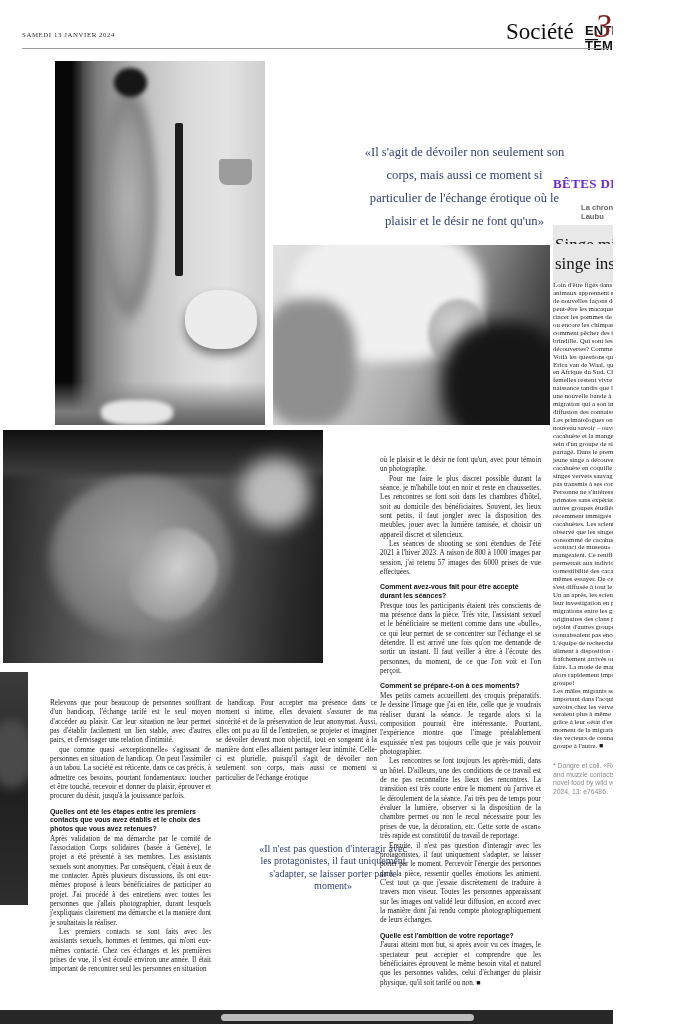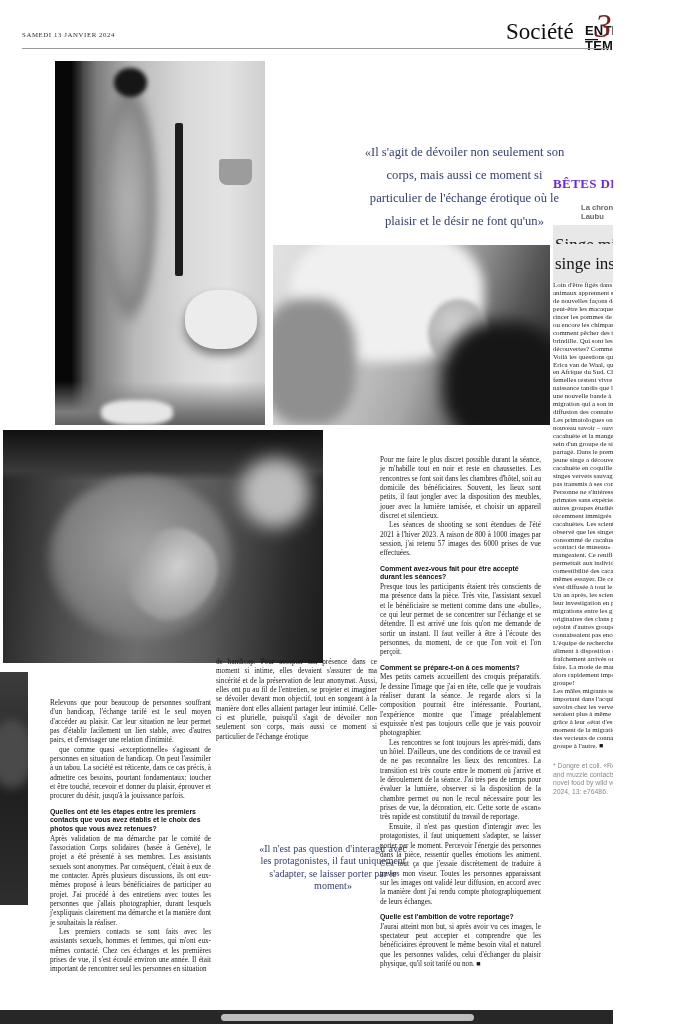--- a/index.html
+++ b/index.html
@@ -53,21 +53,21 @@
   .ph4-tex{left:-40%;top:20%;width:160%;height:30%;border-radius:50%;background:#4a4a4a;filter:blur(5px);}
 
   
   .pullquote{position:absolute;text-align:center;color:var(--quote-blue,#333f6f);}
   .pq1{left:322px;top:128px;width:205px;font-size:12.6px;line-height:23px;}
   .pq2{left:217px;top:833px;width:152px;font-size:10px;line-height:12.4px;}
 
   
   .col{position:absolute;width:161px;font-size:7.2px;line-height:9.35px;text-align:justify;color:#191919;}
   .col1{left:50px;top:699px;}
-  .col2{left:216px;top:658px;}
+  .col2{left:216px;top:699px;}
   .col3{left:380px;top:456px;}
   .col p{margin:0;}
   .col p + p{text-indent:9px;}
   .col h4{margin:6px 0 1px 0;font-family:"Liberation Sans",sans-serif;font-weight:bold;
           font-size:6.9px;line-height:8.6px;text-align:left;color:#111;}
 
   
   .chronicle{position:absolute;left:553px;top:176px;width:133px;}
   .chron-kicker{font-size:13px;font-weight:bold;letter-spacing:.4px;color:#6d28d9;}
   .chron-byline{margin-top:11px;font-family:"Liberation Sans",sans-serif;font-weight:bold;
@@ -138,20 +138,21 @@
     <p>Après validation de ma démarche par le comité de l'association Corps solidaires (basée à Genève), le projet a été présenté à ses membres. Les assistants sexuels sont anonymes. Par conséquent, c'était à eux de me contacter. Après plusieurs discussions, ils ont eux-mêmes proposé à leurs bénéficiaires de participer au projet. J'ai procédé à des entretiens avec toutes les personnes que j'allais photographier, durant lesquels j'expliquais clairement ma démarche et la manière dont je souhaitais la réaliser.</p>
     <p>Les premiers contacts se sont faits avec les assistants sexuels, hommes et femmes, qui m'ont eux-mêmes contacté. Chez ces échanges et les premières prises de vue, il s'est écoulé environ une année. Il était important de rencontrer seul les personnes en situation</p>
   </div>
 
   <div class="col col2">
     <p>de handicap. Pour accepter ma présence dans ce moment si intime, elles devaient s'assurer de ma sincérité et de la préservation de leur anonymat. Aussi, elles ont pu au fil de l'entretien, se projeter et imaginer se dévoiler devant mon objectif, tout en songeant à la manière dont elles allaient partager leur intimité. Celle-ci est plurielle, puisqu'il s'agit de dévoiler non seulement son corps, mais aussi ce moment si particulier de l'échange érotique</p>
   </div>
   <blockquote class="pullquote pq2">«Il n'est pas question d'interagir avec les protagonistes, il faut uniquement s'adapter, se laisser porter par le moment»</blockquote>
 
   <div class="col col3">
+    <p>où le plaisir et le désir ne font qu'un, avec pour témoin un photographe.</p>
     <p>Pour me faire le plus discret possible durant la séance, je m'habille tout en noir et reste en chaussettes. Les rencontres se font soit dans les chambres d'hôtel, soit au domicile des bénéficiaires. Souvent, les lieux sont petits, il faut jongler avec la disposition des meubles, jouer avec la lumière tamisée, et choisir un appareil discret et silencieux.</p>
     <p>Les séances de shooting se sont étendues de l'été 2021 à l'hiver 2023. A raison de 800 à 1000 images par session, j'ai retenu 57 images des 6000 prises de vue effectuées.</p>
     <h4>Comment avez-vous fait pour être accepté durant les séances?</h4>
     <p>Presque tous les participants étaient très conscients de ma présence dans la pièce. Très vite, l'assistant sexuel et le bénéficiaire se mettent comme dans une «bulle», ce qui leur permet de se concentrer sur l'échange et se détendre. Il est arrivé une fois qu'on me demande de sortir un instant. Il faut veiller à être à l'écoute des personnes, du moment, de ce que l'on voit et l'on perçoit.</p>
     <h4>Comment se prépare-t-on à ces moments?</h4>
     <p>Mes petits carnets accueillent des croquis préparatifs. Je dessine l'image que j'ai en tête, celle que je voudrais réaliser durant la séance. Je regarde alors si la composition pourrait être intéressante. Pourtant, l'expérience montre que l'image préalablement esquissée n'est pas toujours celle que je vais pouvoir photographier.</p>
     <p>Les rencontres se font toujours les après-midi, dans un hôtel. D'ailleurs, une des conditions de ce travail est de ne pas reconnaître les lieux des rencontres. La transition est très courte entre le moment où j'arrive et le déroulement de la séance. J'ai très peu de temps pour évaluer la lumière, observer si la disposition de la chambre permet ou non le recul nécessaire pour les prises de vue, la décoration, etc. Cette sorte de «scan» très rapide est constitutif du travail de reportage.</p>
     <p>Ensuite, il n'est pas question d'interagir avec les protagonistes, il faut uniquement s'adapter, se laisser porter par le moment. Percevoir l'énergie des personnes dans la pièce, ressentir quelles émotions les animent. C'est tout ça que j'essaie discrètement de traduire à travers mon viseur. Toutes les personnes apparaissant sur les images ont validé leur diffusion, en accord avec la manière dont j'ai rendu compte photographiquement de leurs échanges.</p>
     <h4>Quelle est l'ambition de votre reportage?</h4>
     <p>J'aurai atteint mon but, si après avoir vu ces images, le spectateur peut accepter et comprendre que les bénéficiaires éprouvent le même besoin vital et naturel que les personnes valides, celui d'échanger du plaisir physique, qu'il soit tarifé ou non. ■</p>

